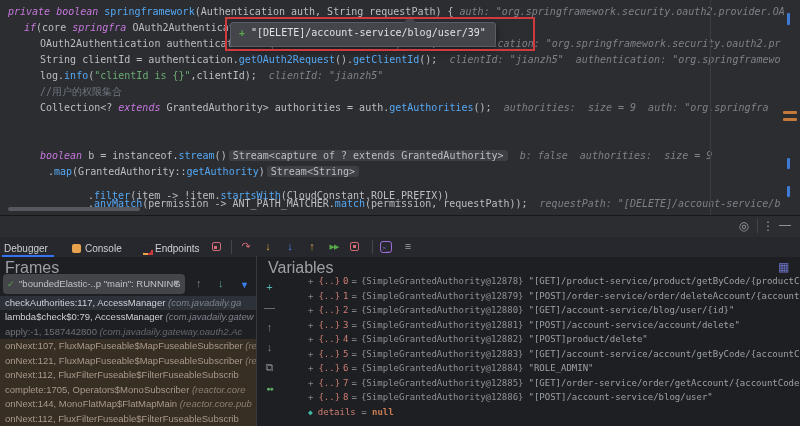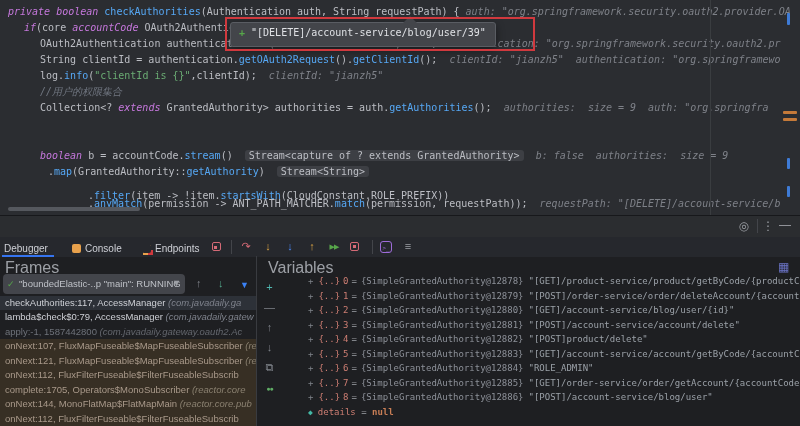--- a/index.html
+++ b/index.html
@@ -9,23 +9,23 @@
   #stage { position:relative; width:800px; height:426px; }
 
   
   #editor { left:0; top:0; width:800px; height:215px; background:#2b2d31; overflow:hidden; }
   .code-line { position:absolute; height:16px; white-space:pre; overflow:hidden; width:800px;
     font-family:"DejaVu Sans Mono", monospace; font-size:10px; line-height:16px; color:#bcbec4; }
   .kw  { color:#c678dd; font-style:italic; }
   .fn  { color:#56a8f5; }
   .pl  { color:#bcbec4; }
   .str { color:#6aab73; }
-  .cm  { color:#707680; font-style:italic; }
+  .cm  { color:#707680; }
   .hint{ color:#7e8188; font-style:italic; }
-  .chip{ background:#3d3f44; color:#bcbec4; border-radius:3px; padding:0 4px; margin-left:12px; }
+  .chip{ background:#3d3f44; color:#bcbec4; border-radius:3px; padding:0 4px; margin-left:2px; }
   #wrap-guide { left:710px; top:0; width:1px; height:215px; background:#3a3d40; }
   .mark { position:absolute; border-radius:1px; }
   #hscroll { left:8px; top:207px; width:132px; height:4px; background:#55585e; border-radius:2px; }
 
   
   #anno-rect { left:225px; top:17px; width:310px; height:34px; border:2px solid #d0393e; z-index:6; }
   #dbg-tooltip { left:230px; top:22px; height:25px; background:#43454a; border:1px solid #5a5d63;
     border-radius:3px; padding:4px 9px 0 8px; z-index:5; white-space:nowrap;
     font-family:"DejaVu Sans Mono", monospace; font-size:10px; color:#dfe1e5;
     box-shadow:0 3px 8px rgba(0,0,0,.45); }
@@ -90,30 +90,30 @@
   .var-row .dname { color:#ce7e73; }
   .var-row .null { color:#c97e55;font-weight:bold; }
 </style>
 </head>
 <body>
 
 <div id="stage">
 
   <div id="editor" class="abs">
     <div id="code-lines">
-        <div class="code-line" style="top: 4px; padding-left: 8px;"><span class="kw">private </span><span class="kw">boolean </span><span class="fn">checkAuthorities</span><span class="pl">(Authentication auth, String requestPath) { </span><span class="hint">auth: "org.springframework.security.oauth2.provider.OA</span></div>
-        <div class="code-line" style="top: 20px; padding-left: 24px;"><span class="kw">if</span><span class="pl">(core </span><span class="kw">accountCode</span><span class="pl"> OAuth2Authentication){</span></div>
+        <div class="code-line" style="top: 4px; padding-left: 8px;"><span class="kw">private </span><span class="kw">boolean </span><span class="fn">springframework</span><span class="pl">(Authentication auth, String requestPath) { </span><span class="hint">auth: "org.springframework.security.oauth2.provider.OA</span></div>
+        <div class="code-line" style="top: 20px; padding-left: 24px;"><span class="kw">if</span><span class="pl">(core </span><span class="kw">springfra</span><span class="pl"> OAuth2Authentication){</span></div>
         <div class="code-line" style="top: 36px; padding-left: 40px;"><span class="pl">OAuth2Authentication authentication = (OAuth2Authentication) auth;  </span><span class="hint">authentication: "org.springframework.security.oauth2.pr</span></div>
         <div class="code-line" style="top: 52px; padding-left: 40px;"><span class="pl">String clientId = authentication.</span><span class="fn">getOAuth2Request</span><span class="pl">().</span><span class="fn">getClientId</span><span class="pl">();  </span><span class="hint">clientId: "jianzh5"  authentication: "org.springframewo</span></div>
         <div class="code-line" style="top: 68px; padding-left: 40px;"><span class="pl">log.</span><span class="fn">info</span><span class="pl">(</span><span class="str">"clientId is {}"</span><span class="pl">,clientId);  </span><span class="hint">clientId: "jianzh5"</span></div>
         <div class="code-line" style="top: 84px; padding-left: 40px;"><span class="cm">//用户的权限集合</span></div>
         <div class="code-line" style="top: 100px; padding-left: 40px;"><span class="pl">Collection&lt;? </span><span class="kw">extends</span><span class="pl"> GrantedAuthority&gt; authorities = auth.</span><span class="fn">getAuthorities</span><span class="pl">();  </span><span class="hint">authorities:  size = 9  auth: "org.springfra</span></div>
         <div class="code-line" style="top: 116px; padding-left: 40px;"></div>
         <div class="code-line" style="top: 132px; padding-left: 40px;"></div>
-        <div class="code-line" style="top: 148px; padding-left: 40px;"><span class="kw">boolean</span><span class="pl"> b = accountCode.</span><span class="fn">stream</span><span class="pl">()</span><span class="chip">Stream&lt;capture of ? extends GrantedAuthority&gt;</span><span class="hint">  b: false  authorities:  size = 9</span></div>
+        <div class="code-line" style="top: 148px; padding-left: 40px;"><span class="kw">boolean</span><span class="pl"> b = instanceof.</span><span class="fn">stream</span><span class="pl">()</span><span class="chip">Stream&lt;capture of ? extends GrantedAuthority&gt;</span><span class="hint">  b: false  authorities:  size = 9</span></div>
         <div class="code-line" style="top: 164px; padding-left: 48px;"><span class="pl">.</span><span class="fn">map</span><span class="pl">(GrantedAuthority::</span><span class="fn">getAuthority</span><span class="pl">)</span><span class="chip">Stream&lt;String&gt;</span></div>
         <div class="code-line" style="top: 188px; padding-left: 88px;"><span class="pl">.</span><span class="fn">filter</span><span class="pl">(item -&gt; !item.</span><span class="fn">startsWith</span><span class="pl">(CloudConstant.ROLE_PREFIX))</span></div>
         <div class="code-line" style="top: 196px; padding-left: 88px;"><span class="pl">.</span><span class="fn">anyMatch</span><span class="pl">(permission -&gt; ANT_PATH_MATCHER.</span><span class="fn">match</span><span class="pl">(permission, requestPath));  </span><span class="hint">requestPath: "[DELETE]/account-service/b</span></div>
       </div>
     <div id="wrap-guide" class="abs"></div>
     <div class="mark" style="left:787px;top:13px;width:3px;height:12px;background:#3e7bd6"></div>
     <div class="mark" style="left:783px;top:111px;width:14px;height:3px;background:#c57a39"></div>
     <div class="mark" style="left:783px;top:118px;width:14px;height:3px;background:#c57a39"></div>
     <div class="mark" style="left:787px;top:158px;width:3px;height:11px;background:#3e7bd6"></div>
     <div class="mark" style="left:787px;top:186px;width:3px;height:11px;background:#3e7bd6"></div>

